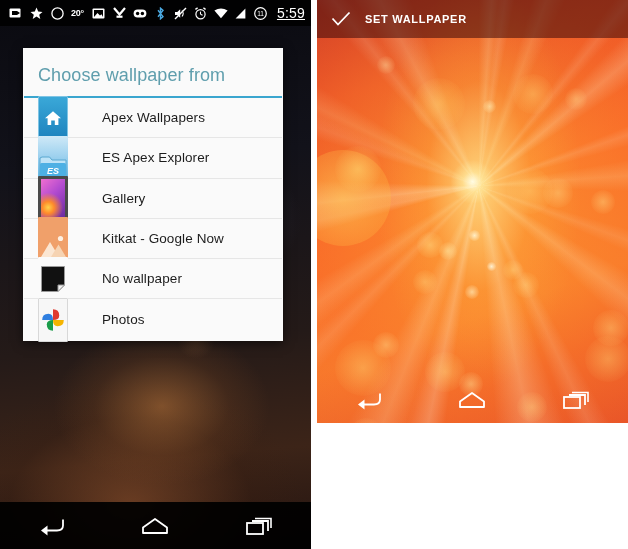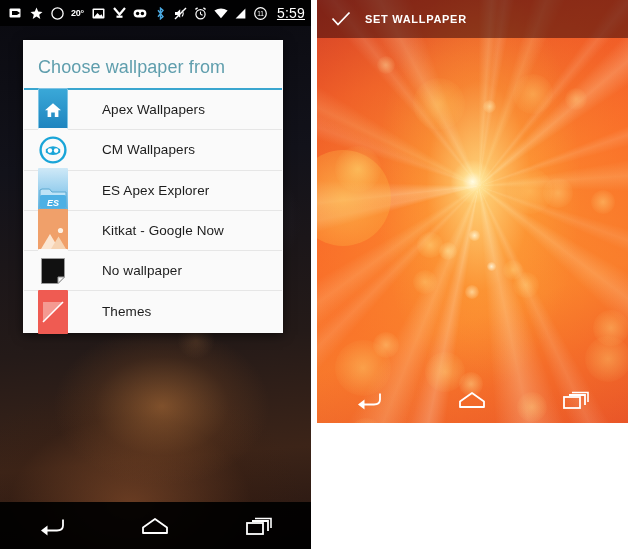--- a/index.html
+++ b/index.html
@@ -83,21 +83,21 @@
     color: #fff;
     margin-left: 3px;
     letter-spacing: 0.2px;
     text-decoration: underline;
   }
 
   
   .dialog {
     position: absolute;
     left: 23px;
-    top: 40px;
+    top: 48px;
     width: 260px;
     background: #fafafa;
     box-shadow: 0 2px 10px rgba(0,0,0,0.6);
     z-index: 20;
     border: 1px solid rgba(255,255,255,0.25);
     box-sizing: border-box;
   }
   .dialog-title-wrap {
     padding: 16px 14px 10px 14px;
     border-bottom: 2px solid #3aa6cf;
@@ -412,43 +412,38 @@
 
         <div class="dlg-item">
           <span class="dlg-icon ic-apex">
             <svg width="20" height="20" viewBox="0 0 20 20">
                 <polygon points="10,3.2 18,10.2 15.4,10.2 15.4,17 11.8,17 11.8,12.4 8.2,12.4 8.2,17 4.6,17 4.6,10.2 2,10.2" fill="#ffffff"></polygon>
               </svg>
           </span>
           <span class="dlg-label">Apex Wallpapers</span>
         </div>
 
-        <div class="dlg-item">
-          <span class="dlg-icon ic-cm">
-            <svg width="28" height="28" viewBox="0 0 28 28">
-                <circle cx="14" cy="14" r="12.4" fill="none" stroke="#1aa5d8" stroke-width="2.4"></circle>
-                <path d="M6.8 13.2 Q14 7.4 21.2 13.2 L21.2 16.4 Q14 21.4 6.8 16.4 Z" fill="#1aa5d8"></path>
-                <circle cx="10.9" cy="14.6" r="2.3" fill="#ffffff"></circle>
-                <circle cx="17.1" cy="14.6" r="2.3" fill="#ffffff"></circle>
-              </svg>
-          </span>
-          <span class="dlg-label">CM Wallpapers</span>
-        </div>
 
         <div class="dlg-item">
           <span class="dlg-icon ic-es">
             <svg width="30" height="30" viewBox="0 0 30 30">
               <path d="M2 8 L2 26 L28 26 L28 10 L14 10 L11.5 7 L4 7 Z" fill="#bde3f7" stroke="#5aa8d0" stroke-width="1"></path>
               <rect x="2" y="13" width="26" height="13" rx="1.6" fill="#4db0e4"></rect>
               <text x="15" y="23.6" font-size="9" font-style="italic" font-weight="bold" fill="#ffffff" text-anchor="middle" font-family="Liberation Sans">ES</text>
             </svg>
           </span>
           <span class="dlg-label">ES Apex Explorer</span>
         </div>
 
+        <div class="dlg-item">
+          <span class="dlg-icon ic-gallery">
+            <span class="ic-gallery-inner"></span>
+          </span>
+          <span class="dlg-label">Gallery</span>
+        </div>
 
         <div class="dlg-item">
           <span class="dlg-icon ic-kitkat">
             <svg width="30" height="30" viewBox="0 0 30 30">
               <polygon points="3,26 12,11 21,26" fill="#fbe6d2"></polygon>
               <polygon points="13,26 20.5,13.5 28,26" fill="#f6d3b2"></polygon>
               <circle cx="22.5" cy="7.5" r="2.6" fill="#fdf0e2"></circle>
             </svg>
           </span>
           <span class="dlg-label">Kitkat - Google Now</span>
@@ -458,32 +453,33 @@
         <div class="dlg-item">
           <span class="dlg-icon ic-nowall">
             <svg width="26" height="28" viewBox="0 0 26 28">
               <path d="M1.5 1.5 L24.5 1.5 L24.5 20 L18 26.5 L1.5 26.5 Z" fill="#111111" stroke="#9a9a9a" stroke-width="1"></path>
               <path d="M18 26.5 L18 20 L24.5 20 Z" fill="#f2f2f2" stroke="#9a9a9a" stroke-width="1"></path>
             </svg>
           </span>
           <span class="dlg-label">No wallpaper</span>
         </div>
 
-
-
         <div class="dlg-item">
-          <span class="dlg-icon ic-themes">
-            <svg width="30" height="30" viewBox="0 0 30 30">
-              <polygon points="5,5 25,5 5,25" fill="#f49a92"></polygon>
-              <polygon points="25,5 25,25 5,25" fill="#ef5b52"></polygon>
-              <line x1="5" y1="25" x2="25" y2="5" stroke="#ffffff" stroke-width="1.6"></line>
+          <span class="dlg-icon ic-photos">
+            <svg width="26" height="26" viewBox="0 0 26 26">
+              <path d="M13 13 L13 2.2 Q19.2 2.2 19.2 8.4 Q19.2 13 13 13 Z" fill="#e03a2f"></path>
+              <path d="M13 13 L23.8 13 Q23.8 19.2 17.6 19.2 Q13 19.2 13 13 Z" fill="#f5b400"></path>
+              <path d="M13 13 L13 23.8 Q6.8 23.8 6.8 17.6 Q6.8 13 13 13 Z" fill="#1a9c4a"></path>
+              <path d="M13 13 L2.2 13 Q2.2 6.8 8.4 6.8 Q13 6.8 13 13 Z" fill="#2f7fe0"></path>
             </svg>
           </span>
-          <span class="dlg-label">Themes</span>
+          <span class="dlg-label">Photos</span>
         </div>
+
+
 
       </div>
     </div>
 
     <div class="nav-bar nav-left-bg">
       <span class="nav-btn">
         <svg width="26" height="20" viewBox="0 0 26 20">
             <path d="M24 3.5 L24 9.5 Q24 14.5 18 14.5 L5 14.5" fill="none" stroke="#ffffff" stroke-width="1.8"></path>
             <polygon points="8.5,9.5 8.5,19.5 2,14.5" fill="#ffffff"></polygon>
           </svg>

